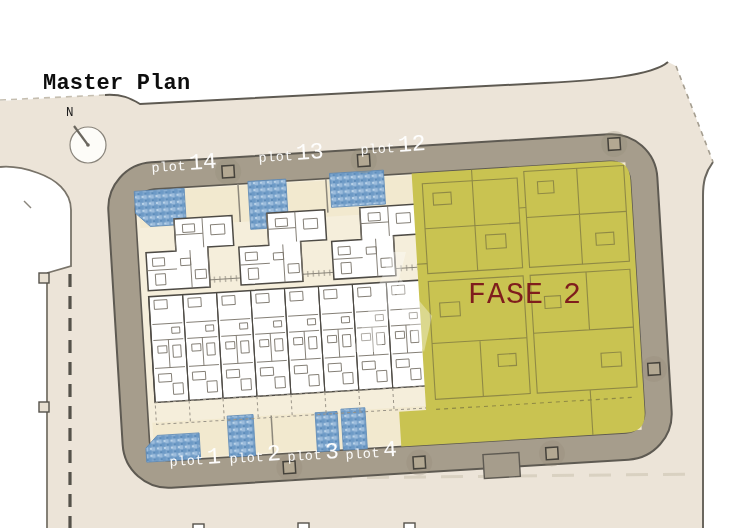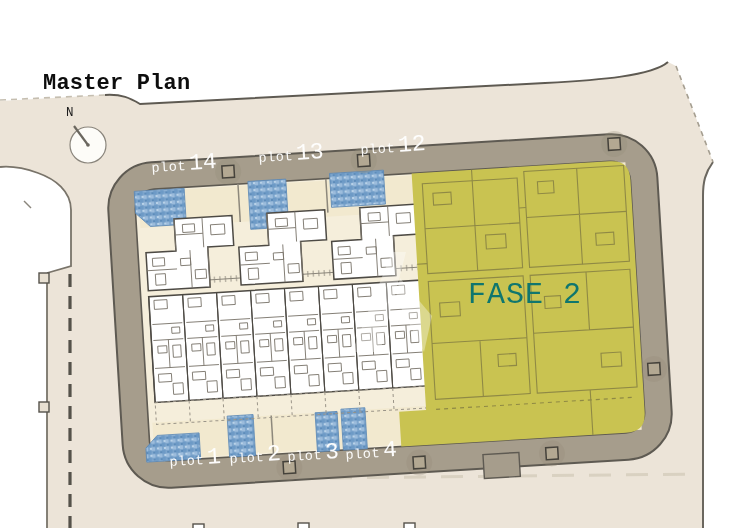--- a/index.html
+++ b/index.html
@@ -6,21 +6,21 @@
   #stage{position:relative;width:756px;height:528px;background:#ffffff;overflow:hidden;
          font-family:Liberation Mono, monospace;margin-top:16px;}
   #stage svg{position:absolute;left:0;top:0;}
   .overlay{position:absolute;z-index:2;}
   .page-title{font-size:22px;font-weight:700;color:#0d0d0d;letter-spacing:0.2px;}
   .north-label{font-size:12.5px;font-weight:500;color:#1c1c1c;}
   .plot-lbl{display:flex;align-items:baseline;color:#ffffff;transform:rotate(-3.5deg);
             transform-origin:left bottom;white-space:nowrap;}
   .plot-lbl .word{font-size:13.5px;letter-spacing:0.6px;opacity:0.96;}
   .plot-lbl .num{font-size:23px;line-height:1;margin-left:3px;font-weight:400;opacity:0.97;}
-  .phase-lbl{font-size:30px;color:#0f766e;letter-spacing:1px;font-weight:400;text-align:center;}
+  .phase-lbl{font-size:30px;color:#7f1d1d;letter-spacing:1px;font-weight:400;text-align:center;}
 </style>
 </head>
 <body>
 
 <div id="stage">
 
 <svg width="756" height="528" viewBox="0 0 756 528">
   <defs>
     <pattern id="pool" width="7" height="7" patternUnits="userSpaceOnUse">
       <rect width="7" height="7" fill="#7ea6cd"></rect>

